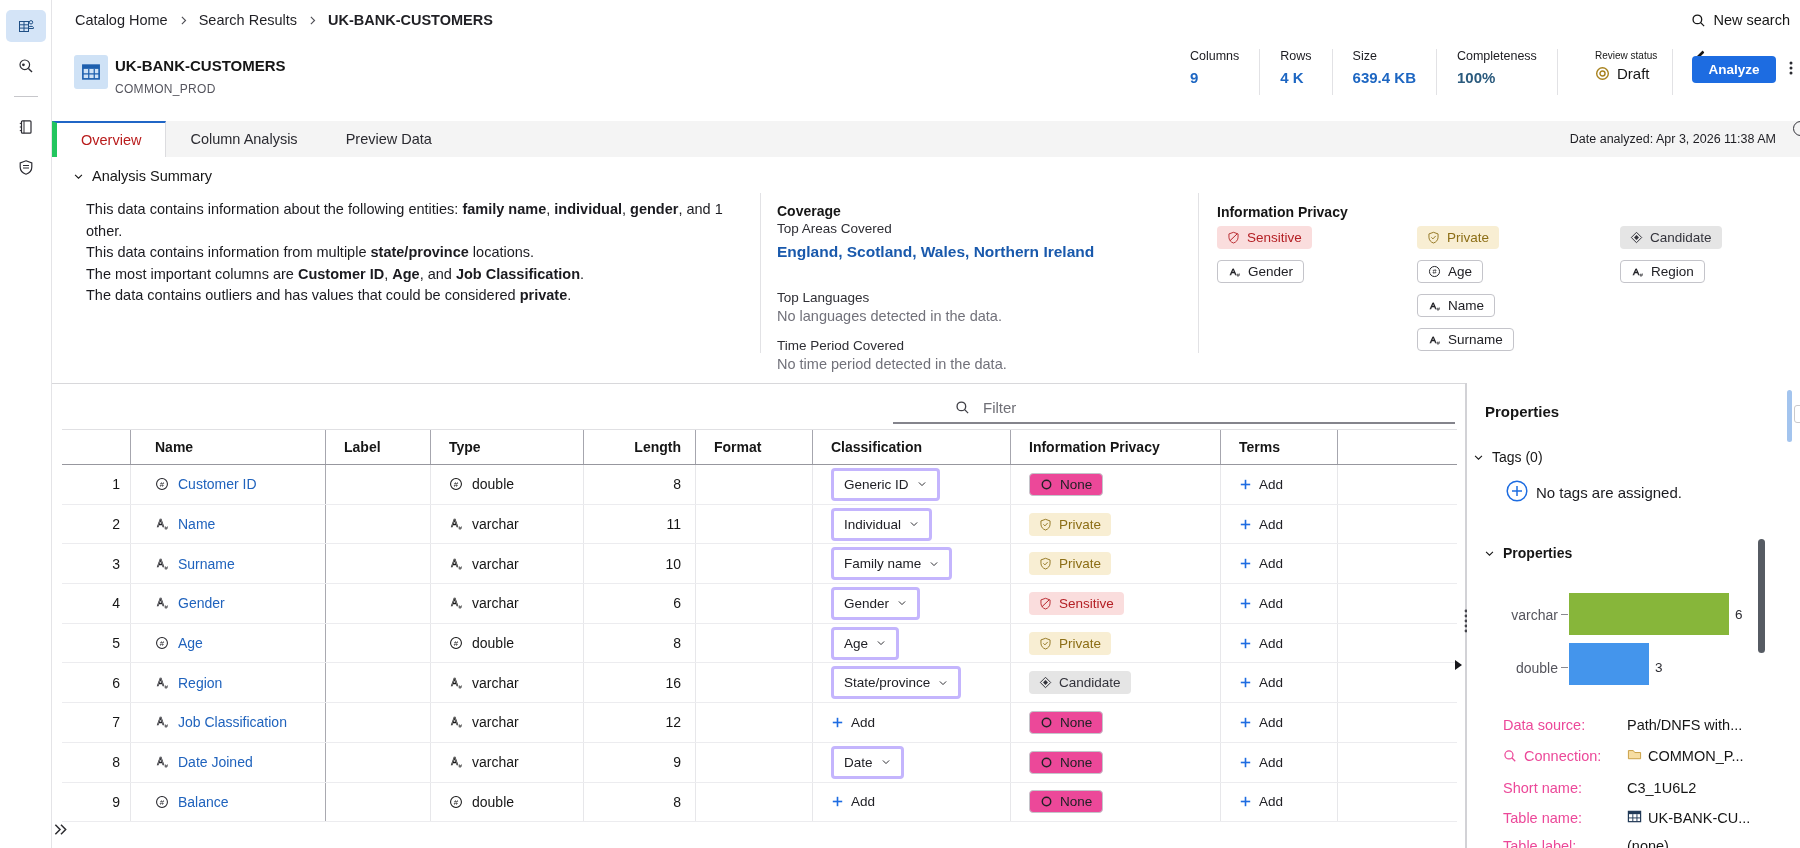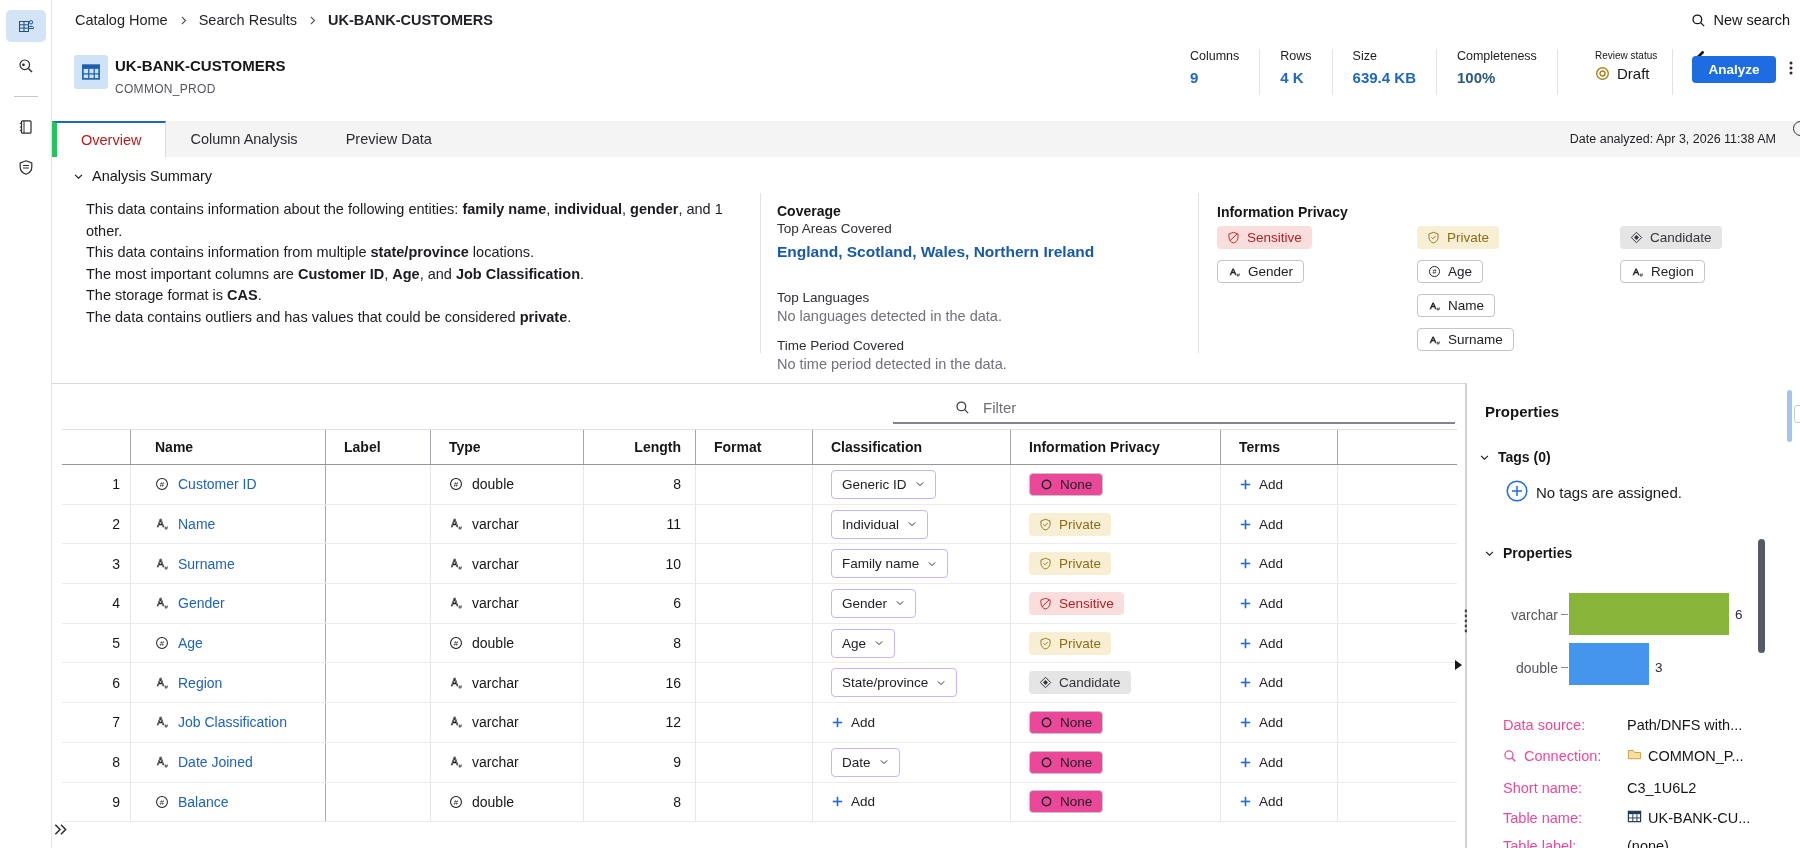--- a/index.html
+++ b/index.html
@@ -87,33 +87,33 @@
   .c.c0{border-left:none;justify-content:flex-end;padding:0 10px 0 0}
   .c.c1{padding-left:24px;gap:9px}
   .c.c3{gap:9px}
   .c.c4{justify-content:flex-end;padding-right:14px}
   .thead .c{border-left-color:#a6a6ae}
   .thead .c.c0{border-left:none}
   .trow:not(.thead) .c.c2{border-left-color:#a9a9b0}
   .cell-link{color:#2063bd;text-decoration:none;cursor:pointer}
   .c1 .ic svg,.c3 .ic svg{width:14px;height:14px}
   .c1 .ic{color:#222228}
-  .chip{display:inline-flex;align-items:center;gap:8px;height:27px;padding:0 10px;border:1px solid #c4b5fd;border-radius:4px;
+  .chip{display:inline-flex;align-items:center;gap:8px;height:27px;padding:0 10px;border:3px solid #c4b5fd;border-radius:4px;
         background:#fff;font-size:13.5px;color:#212126;cursor:pointer}
   .chip .ic svg{width:10px;height:10px}
   .add-btn{display:inline-flex;gap:7px;font-size:13.5px;color:#212126;cursor:pointer}
   .add-btn .ic svg{width:13px;height:13px}
   
   .panel-divider{position:absolute;left:1413px;top:0;bottom:0;width:2px;background:#d2d2d6}
   .divider-dots{position:absolute;left:-4px;top:225px;color:#44444b;cursor:grab}
   .divider-dots svg{width:10px;height:26px}
   .divider-arrow{position:absolute;left:-10px;top:277px;width:0;height:0;border-top:5px solid transparent;border-bottom:5px solid transparent;border-left:7px solid #17171c;cursor:pointer}
   .panel{position:absolute;left:1415px;top:0;right:0;bottom:0;background:#fff;overflow:hidden}
   .panel-title{position:absolute;left:18px;top:20px;font-size:15px;font-weight:bold}
-  .tags-toggle{left:12px;top:66px;font-weight:bold;font-size:14px}
+  .tags-toggle{left:6px;top:66px;font-weight:normal;font-size:14px}
   .props-toggle{left:17px;top:162px;font-weight:bold;font-size:14px}
   .add-tag{position:absolute;left:39px;top:97px;width:22px;height:22px;cursor:pointer}
   .add-tag svg{width:22px;height:22px}
   .tags-empty{position:absolute;left:69px;top:101px;font-size:15px;color:#1b1b20}
   .bar-label{position:absolute;left:0;width:91px;text-align:right;font-size:14px;color:#55555d}
   .bar-tick{position:absolute;left:94px;width:7px;height:1px;background:#8a8a90}
   .bar{position:absolute;left:102px;height:42px}
   .bar-val{position:absolute;font-size:13.5px;color:#2c2c32}
   .field-row{position:absolute;left:36px;right:20px;height:20px;display:flex;align-items:center;font-size:14.5px}
   .field-label{width:124px;color:#ec4899;display:flex;align-items:center;gap:7px;flex:none}
@@ -285,21 +285,20 @@
           <svg viewBox="0 0 16 16" fill="none">
             <path d="M3 5.5L8 10.5 13 5.5" stroke="currentColor" stroke-width="1.5"></path>
           </svg>
         </span>
       <span>Analysis Summary</span>
     </div>
     <div class="summary-text" id="summaryText">
         <div class="sum-line">This data contains information about the following entities: <b>family name</b>, <b>individual</b>, <b>gender</b>, and 1 other.</div>
         <div class="sum-line">This data contains information from multiple <b>state/province</b> locations.</div>
         <div class="sum-line">The most important columns are <b>Customer ID</b>, <b>Age</b>, and <b>Job Classification</b>.</div>
-        <div class="sum-line">The storage format is <b>CAS</b>.</div>
         <div class="sum-line">The data contains outliers and has values that could be considered <b>private</b>.</div>
       </div>
     <div class="vdiv" style="left:708px"></div>
     <div class="coverage">
       <div class="cov-title">Coverage</div>
       <div class="cov-sub" style="top:64px">Top Areas Covered</div>
       <div class="cov-areas">England, Scotland, Wales, Northern Ireland</div>
       <div class="cov-sub" style="top:133px">Top Languages</div>
       <div class="cov-muted" style="top:151px">No languages detected in the data.</div>
       <div class="cov-sub" style="top:181px">Time Period Covered</div>

